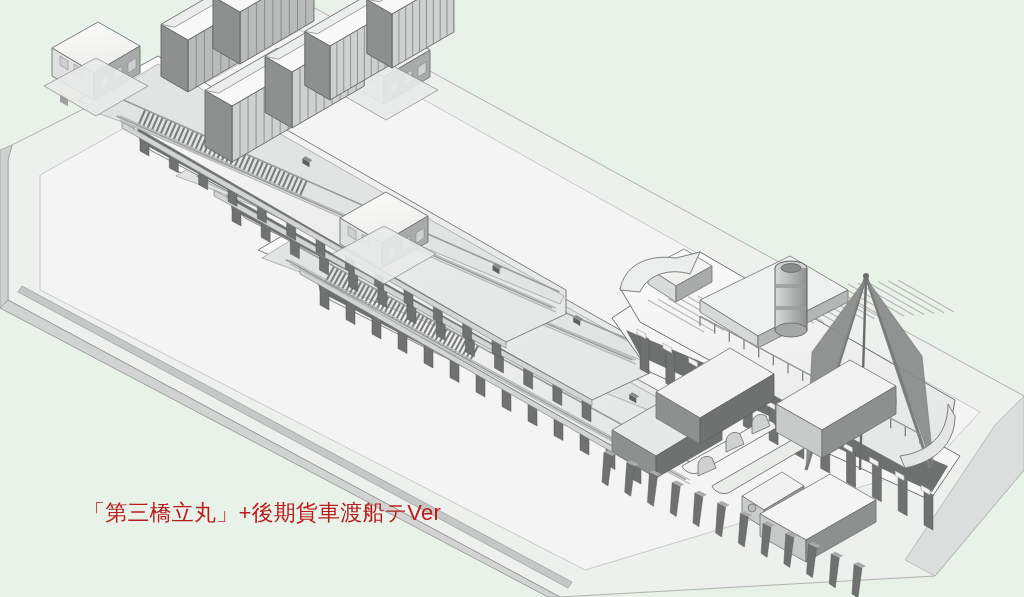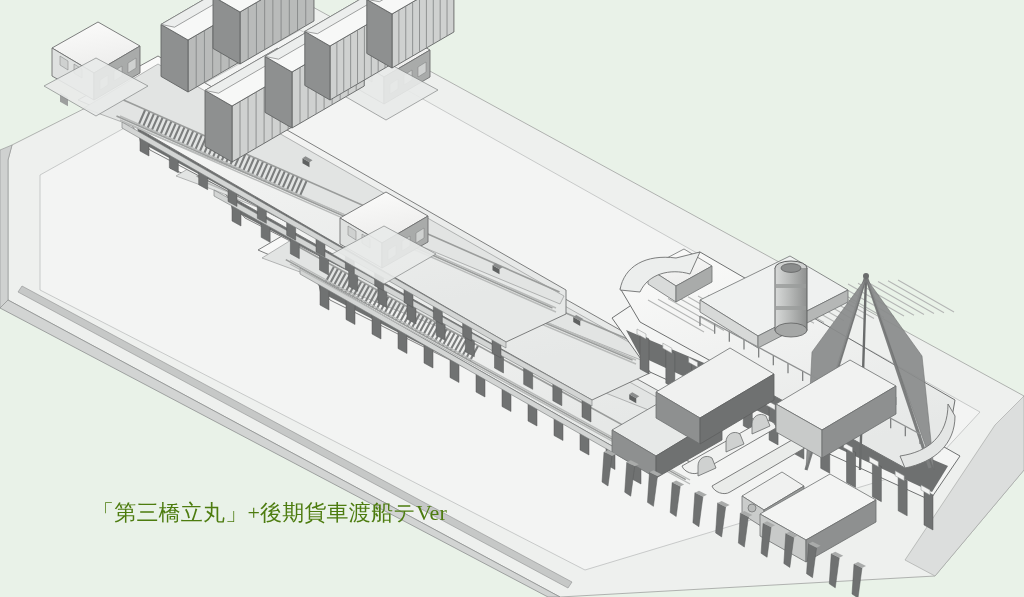--- a/index.html
+++ b/index.html
@@ -6,26 +6,26 @@
   body{
     width:1024px;height:597px;overflow:hidden;
     font-family:"Liberation Sans","DejaVu Sans",sans-serif;
     background:#e9f2e8;
     position:relative;
   }
   #stage{position:absolute;inset:0;}
   svg.scene{position:absolute;top:0;left:0;width:1024px;height:597px;display:block;}
   .caption{
     position:absolute;
-    left:92px; top:501px;
+    left:83px; top:501px;
     font-size:22px;
     letter-spacing:0.2px;
-    color:#4d7c0f;
+    color:#b91c1c;
     white-space:nowrap;
-    font-family:Liberation Serif, serif;
+    font-family:Liberation Sans, sans-serif;
     line-height:1.1;
   }
 </style>
 </head>
 <body>
 
 <div id="stage">
 
   <svg class="scene" viewBox="0 0 1024 597" shape-rendering="geometricPrecision">
     <defs>

